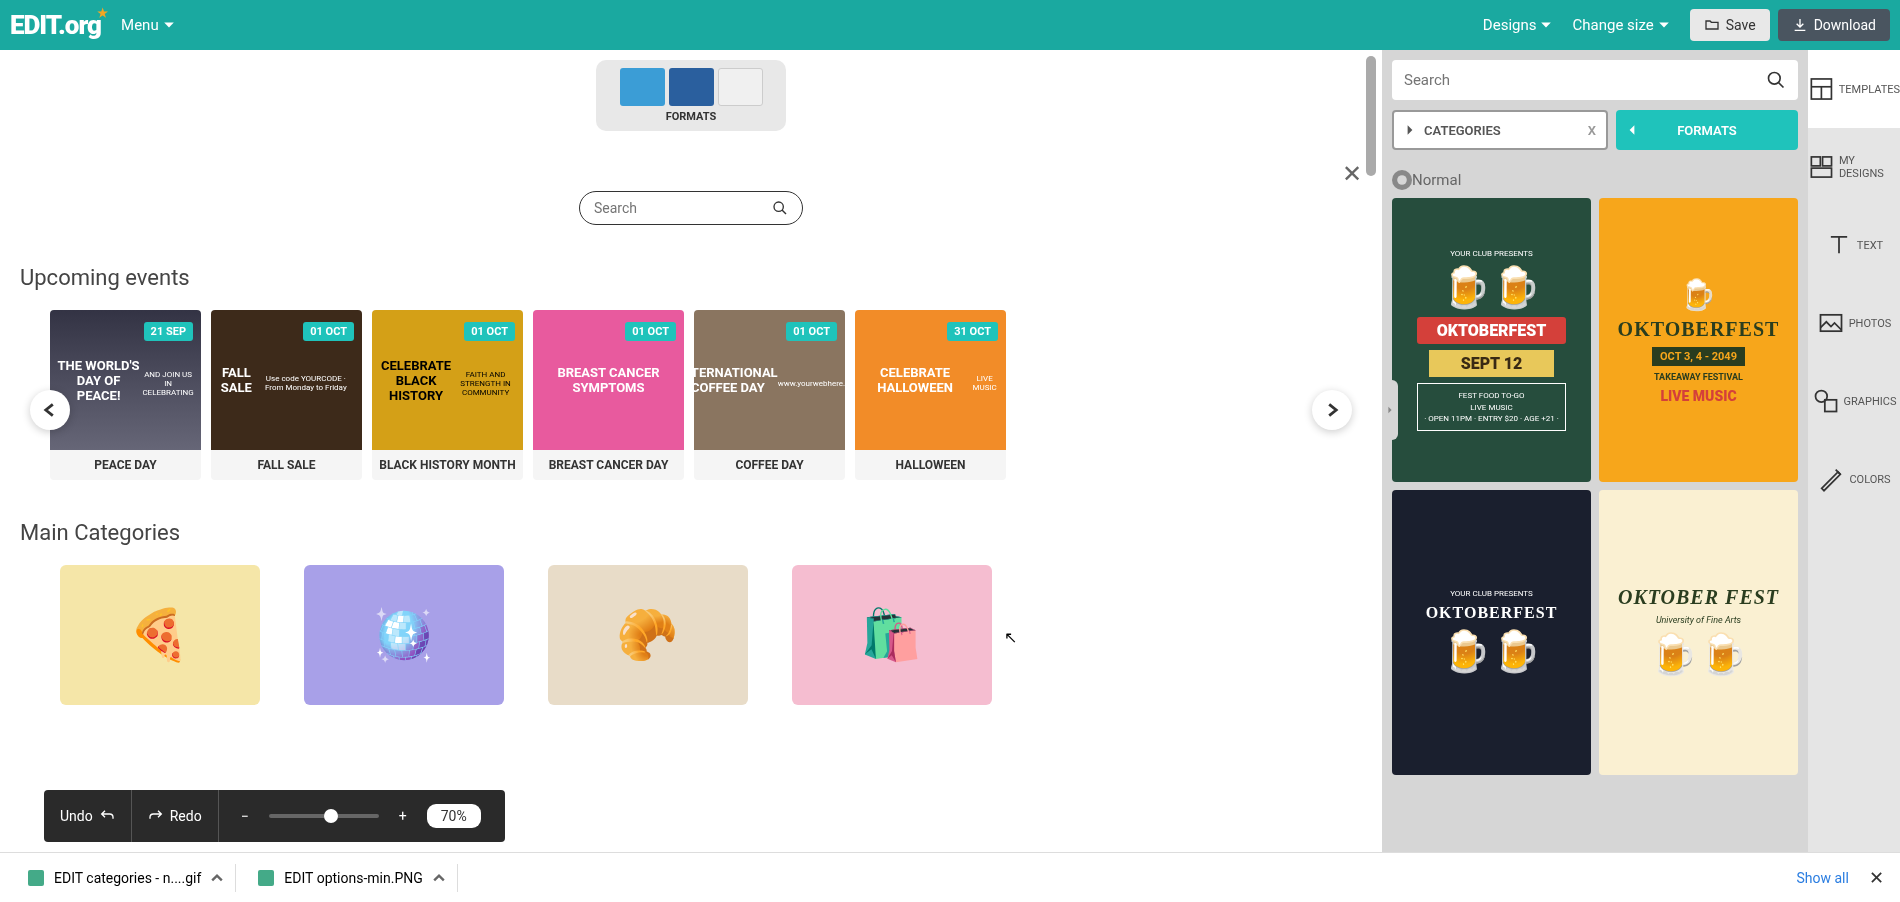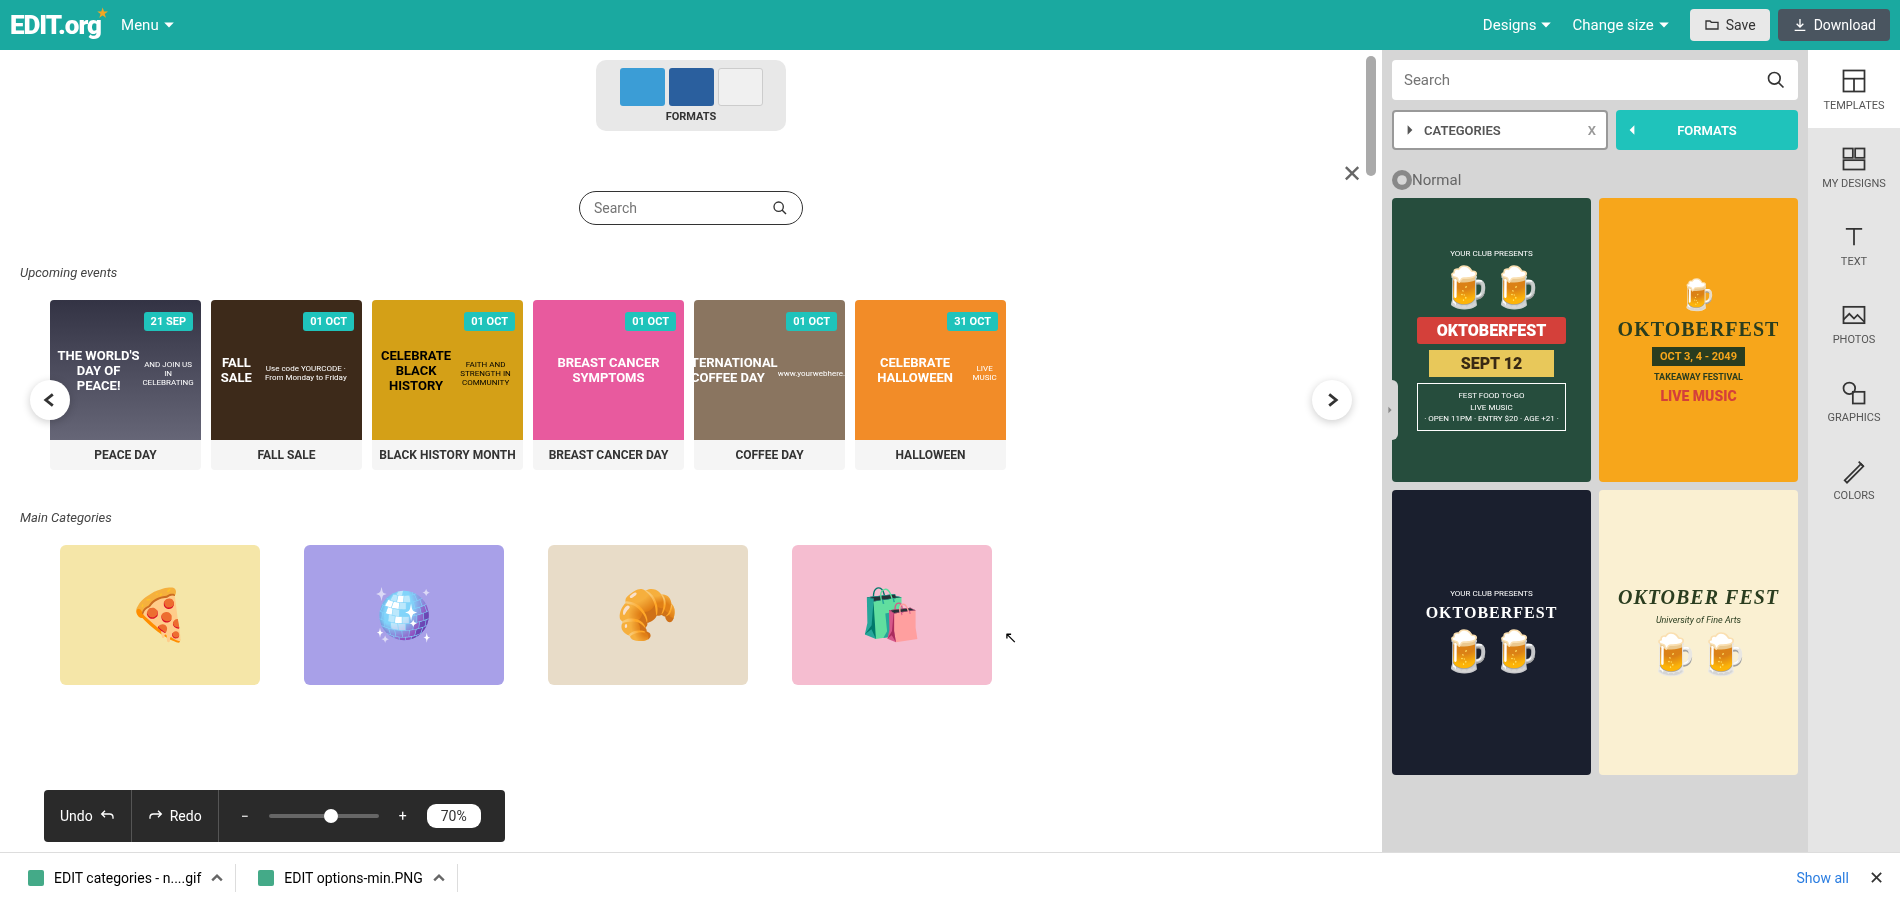--- a/index.html
+++ b/index.html
@@ -12,21 +12,21 @@
 .menu-drop { display:flex; align-items:center; gap:4px; font-size:15px; cursor:pointer; }
 .chev-down { width:12px; height:12px; fill:#fff; }
 .topbar-spacer { flex:1; }
 .top-link { display:flex; align-items:center; gap:4px; font-size:15px; margin-right:20px; cursor:pointer; }
 .btn-save { background:#e8e8e8; color:#333; display:flex; align-items:center; gap:6px; padding:8px 14px; border-radius:4px; font-size:14px; cursor:pointer; margin-right:8px; }
 .btn-download { background:#4a5560; color:#fff; display:flex; align-items:center; gap:6px; padding:8px 14px; border-radius:4px; font-size:14px; cursor:pointer; }
 .icon-sm { width:16px; height:16px; fill:currentColor; }
 
 
 .rail { position:absolute; right:0; top:50px; bottom:0; width:92px; background:#e5e5e5; display:flex; flex-direction:column; }
-.rail-item { display:flex; flex-direction:column; align-items:center; justify-content:center; height:78px; gap:4px; cursor:pointer; font-size:11px; color:#555; }
+.rail-item { display:flex; align-items:center; justify-content:center; height:78px; gap:4px; cursor:pointer; font-size:11px; color:#555; }
 .rail-item.active { background:#fff; }
 .rail-icon { width:28px; height:28px; stroke:#333; fill:none; stroke-width:1.5; }
 
 
 .panel { position:absolute; right:92px; top:50px; bottom:0; width:426px; background:#d6d6d6; display:flex; flex-direction:column; }
 .panel-search { margin:10px; height:40px; background:#fff; border-radius:4px; display:flex; align-items:center; padding:0 12px; }
 .panel-search input { flex:1; border:none; outline:none; font-size:15px; }
 .panel-search .sicon { width:20px; height:20px; stroke:#333; fill:none; stroke-width:2; }
 .panel-pills { display:flex; gap:8px; margin:0 10px 10px 10px; }
 .pill { flex:1; height:40px; border-radius:4px; display:flex; align-items:center; justify-content:center; font-size:13px; font-weight:600; cursor:pointer; position:relative; }
@@ -58,21 +58,21 @@
 .close-x { position:absolute; right:20px; top:110px; font-size:24px; color:#666; cursor:pointer; }
 .formats-box { width:190px; margin:0 auto; background:#e8e8e8; border-radius:10px; padding:8px; text-align:center; }
 .formats-thumbs { display:flex; gap:4px; justify-content:center; margin-bottom:4px; }
 .ft { width:45px; height:38px; border-radius:3px; }
 .ft1{background:#3b9dd6;} .ft2{background:#2a5f9e;} .ft3{background:#f0f0f0;border:1px solid #ccc;}
 .formats-box .lbl { font-size:11px; font-weight:700; color:#333; }
 .modal-search { width:224px; height:34px; margin:60px auto 40px auto; border:1px solid #333; border-radius:20px; display:flex; align-items:center; padding:0 14px; }
 .modal-search input { flex:1; border:none; outline:none; font-size:14px; }
 .modal-search svg { width:16px; height:16px; stroke:#333; fill:none; stroke-width:2; }
 
-.section-h { font-size:13px; color:#444; margin:10px 0 20px 10px;font-style:italic; }
+.section-h { font-size:22px; color:#444; margin:10px 0 20px 10px; }
 .carousel { position:relative; margin-left:40px; }
 .car-nav { position:absolute; top:80px; width:40px; height:40px; border-radius:50%; background:#fff; box-shadow:0 2px 8px rgba(0,0,0,.2); display:flex; align-items:center; justify-content:center; cursor:pointer; z-index:2; }
 .car-nav.prev { left:-20px; } .car-nav.next { right:20px; }
 .car-nav svg { width:14px; height:14px; stroke:#333; fill:none; stroke-width:2; }
 .car-track { display:flex; gap:10px; overflow:hidden; }
 .card { width:151px; flex-shrink:0; background:#f5f5f5; border-radius:4px; overflow:hidden; cursor:pointer; position:relative; }
 .card-img { height:140px; display:flex; align-items:center; justify-content:center; flex-direction:row; color:#fff; font-weight:700; font-size:13px; text-align:center; padding:6px; }
 .badge { position:absolute; top:12px; right:8px; background:#1fc3bb; color:#fff; font-size:11px; font-weight:700; padding:3px 7px; border-radius:3px; }
 .card-cap { font-size:12px; font-weight:700; text-align:center; padding:8px 4px; color:#333; }
 .c1{background:linear-gradient(#334,#667);} .c2{background:#3d2a1a;} .c3{background:#d4a017;color:#000;} .c4{background:#e85a9e;} .c5{background:#8a7560;} .c6{background:#f28c28;}

